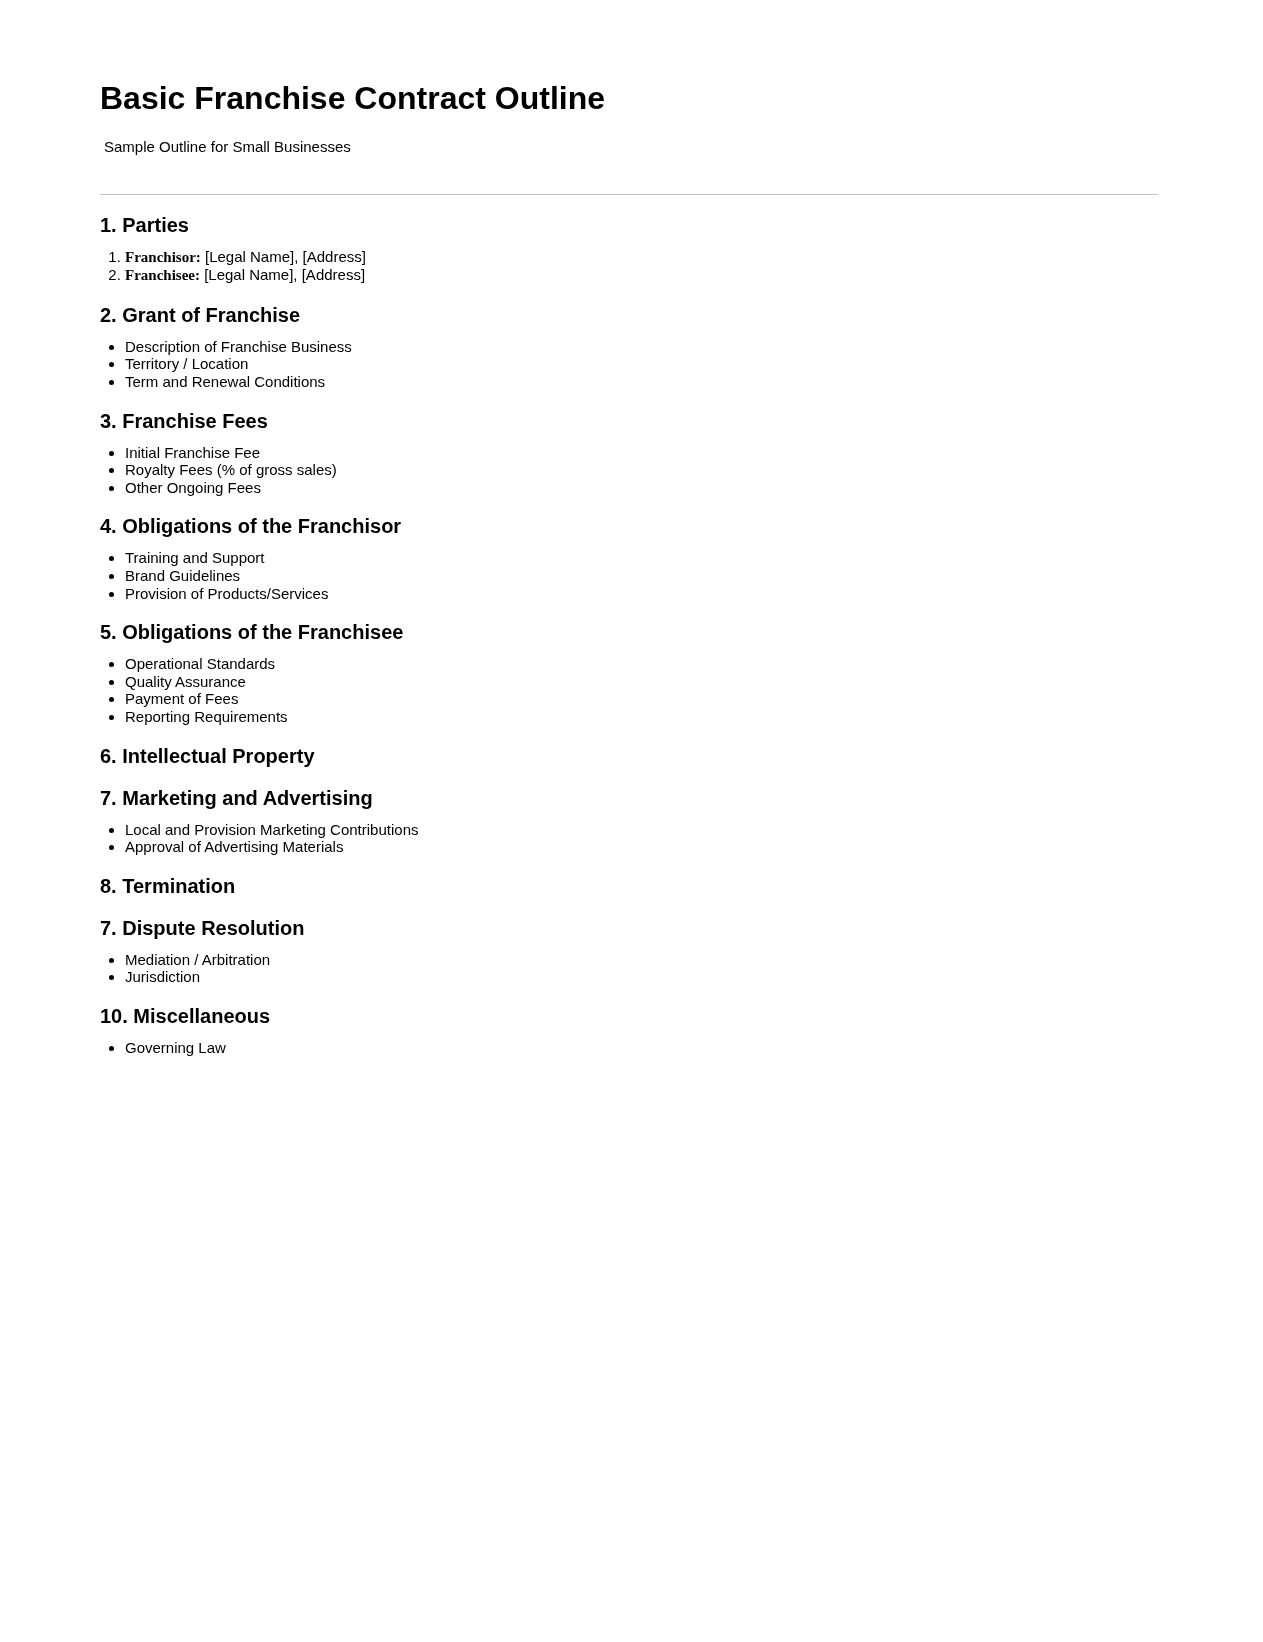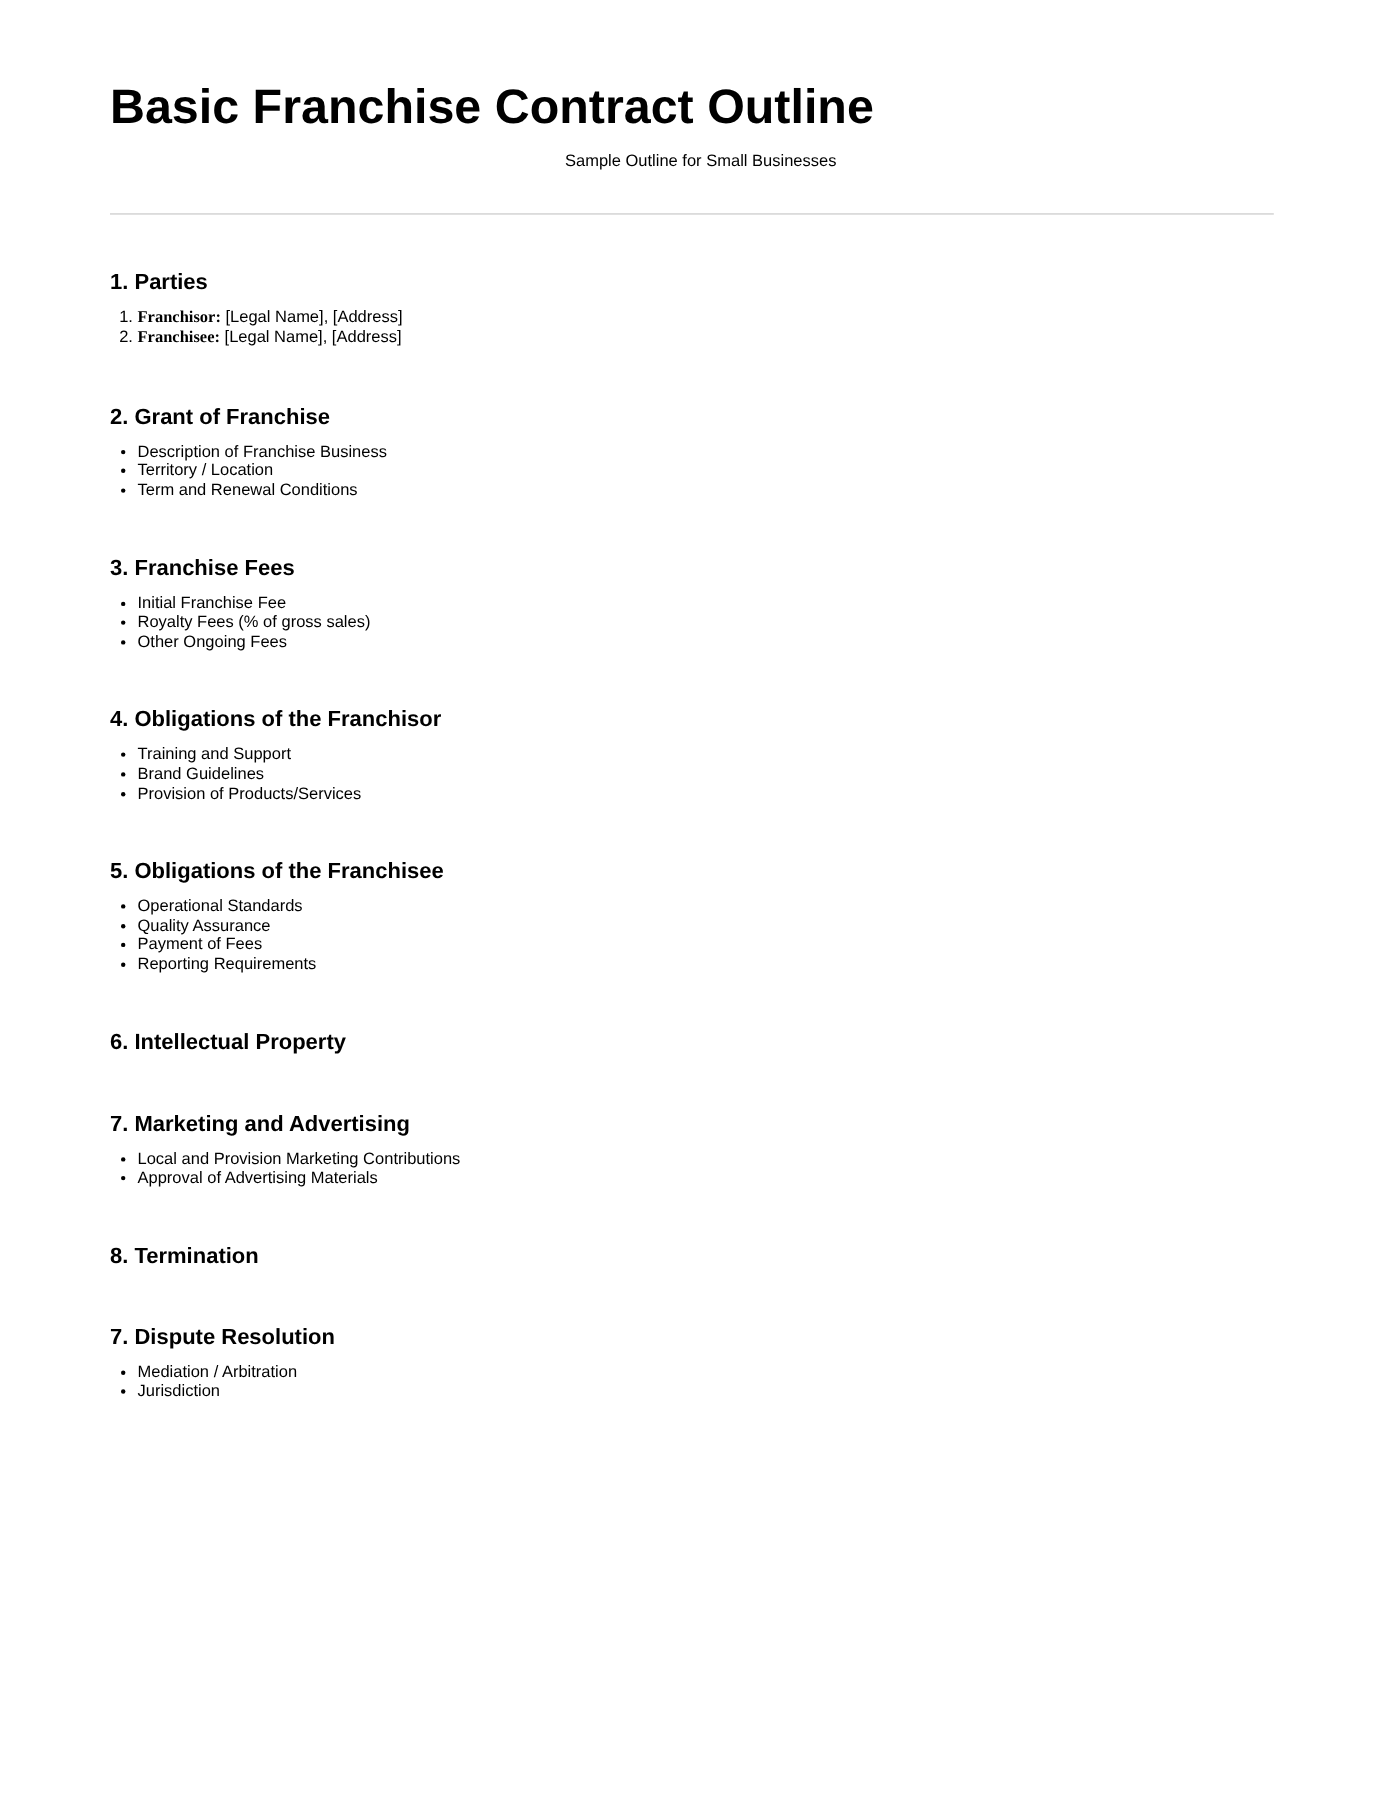--- a/index.html
+++ b/index.html
@@ -16,42 +16,41 @@
   }
   .page-clip {
     position: relative;
     height: 1301px;
     overflow: hidden;
   }
   .doc {
     padding: 80px 105px 0 100px;
   }
   h1.doc-title {
-    font-size: 44px;
+    font-size: 32px;
     line-height: 36px;
     font-weight: bold;
     margin: 0 0 22px 0;
   }
   p.doc-subtitle {
     font-size: 15px;
     line-height: 17.6px;
-    margin: 0 0 38px 16px;
-    text-align: center;
+    margin: 0 0 38px 4px;
   }
   hr.doc-divider {
     border: none;
     border-top: 1px solid #c3c3c3;
     margin: 0;
     height: 0;
   }
   section.contract-section h2 {
     font-size: 20px;
     line-height: 23px;
     font-weight: bold;
-    margin: 51px 0 11px 0;
+    margin: 19px 0 11px 0;
   }
   section.contract-section ol,
   section.contract-section ul {
     margin: 0;
     padding-left: 25px;
     font-size: 15px;
     line-height: 17.6px;
   }
   section.contract-section li {
     margin: 0;

